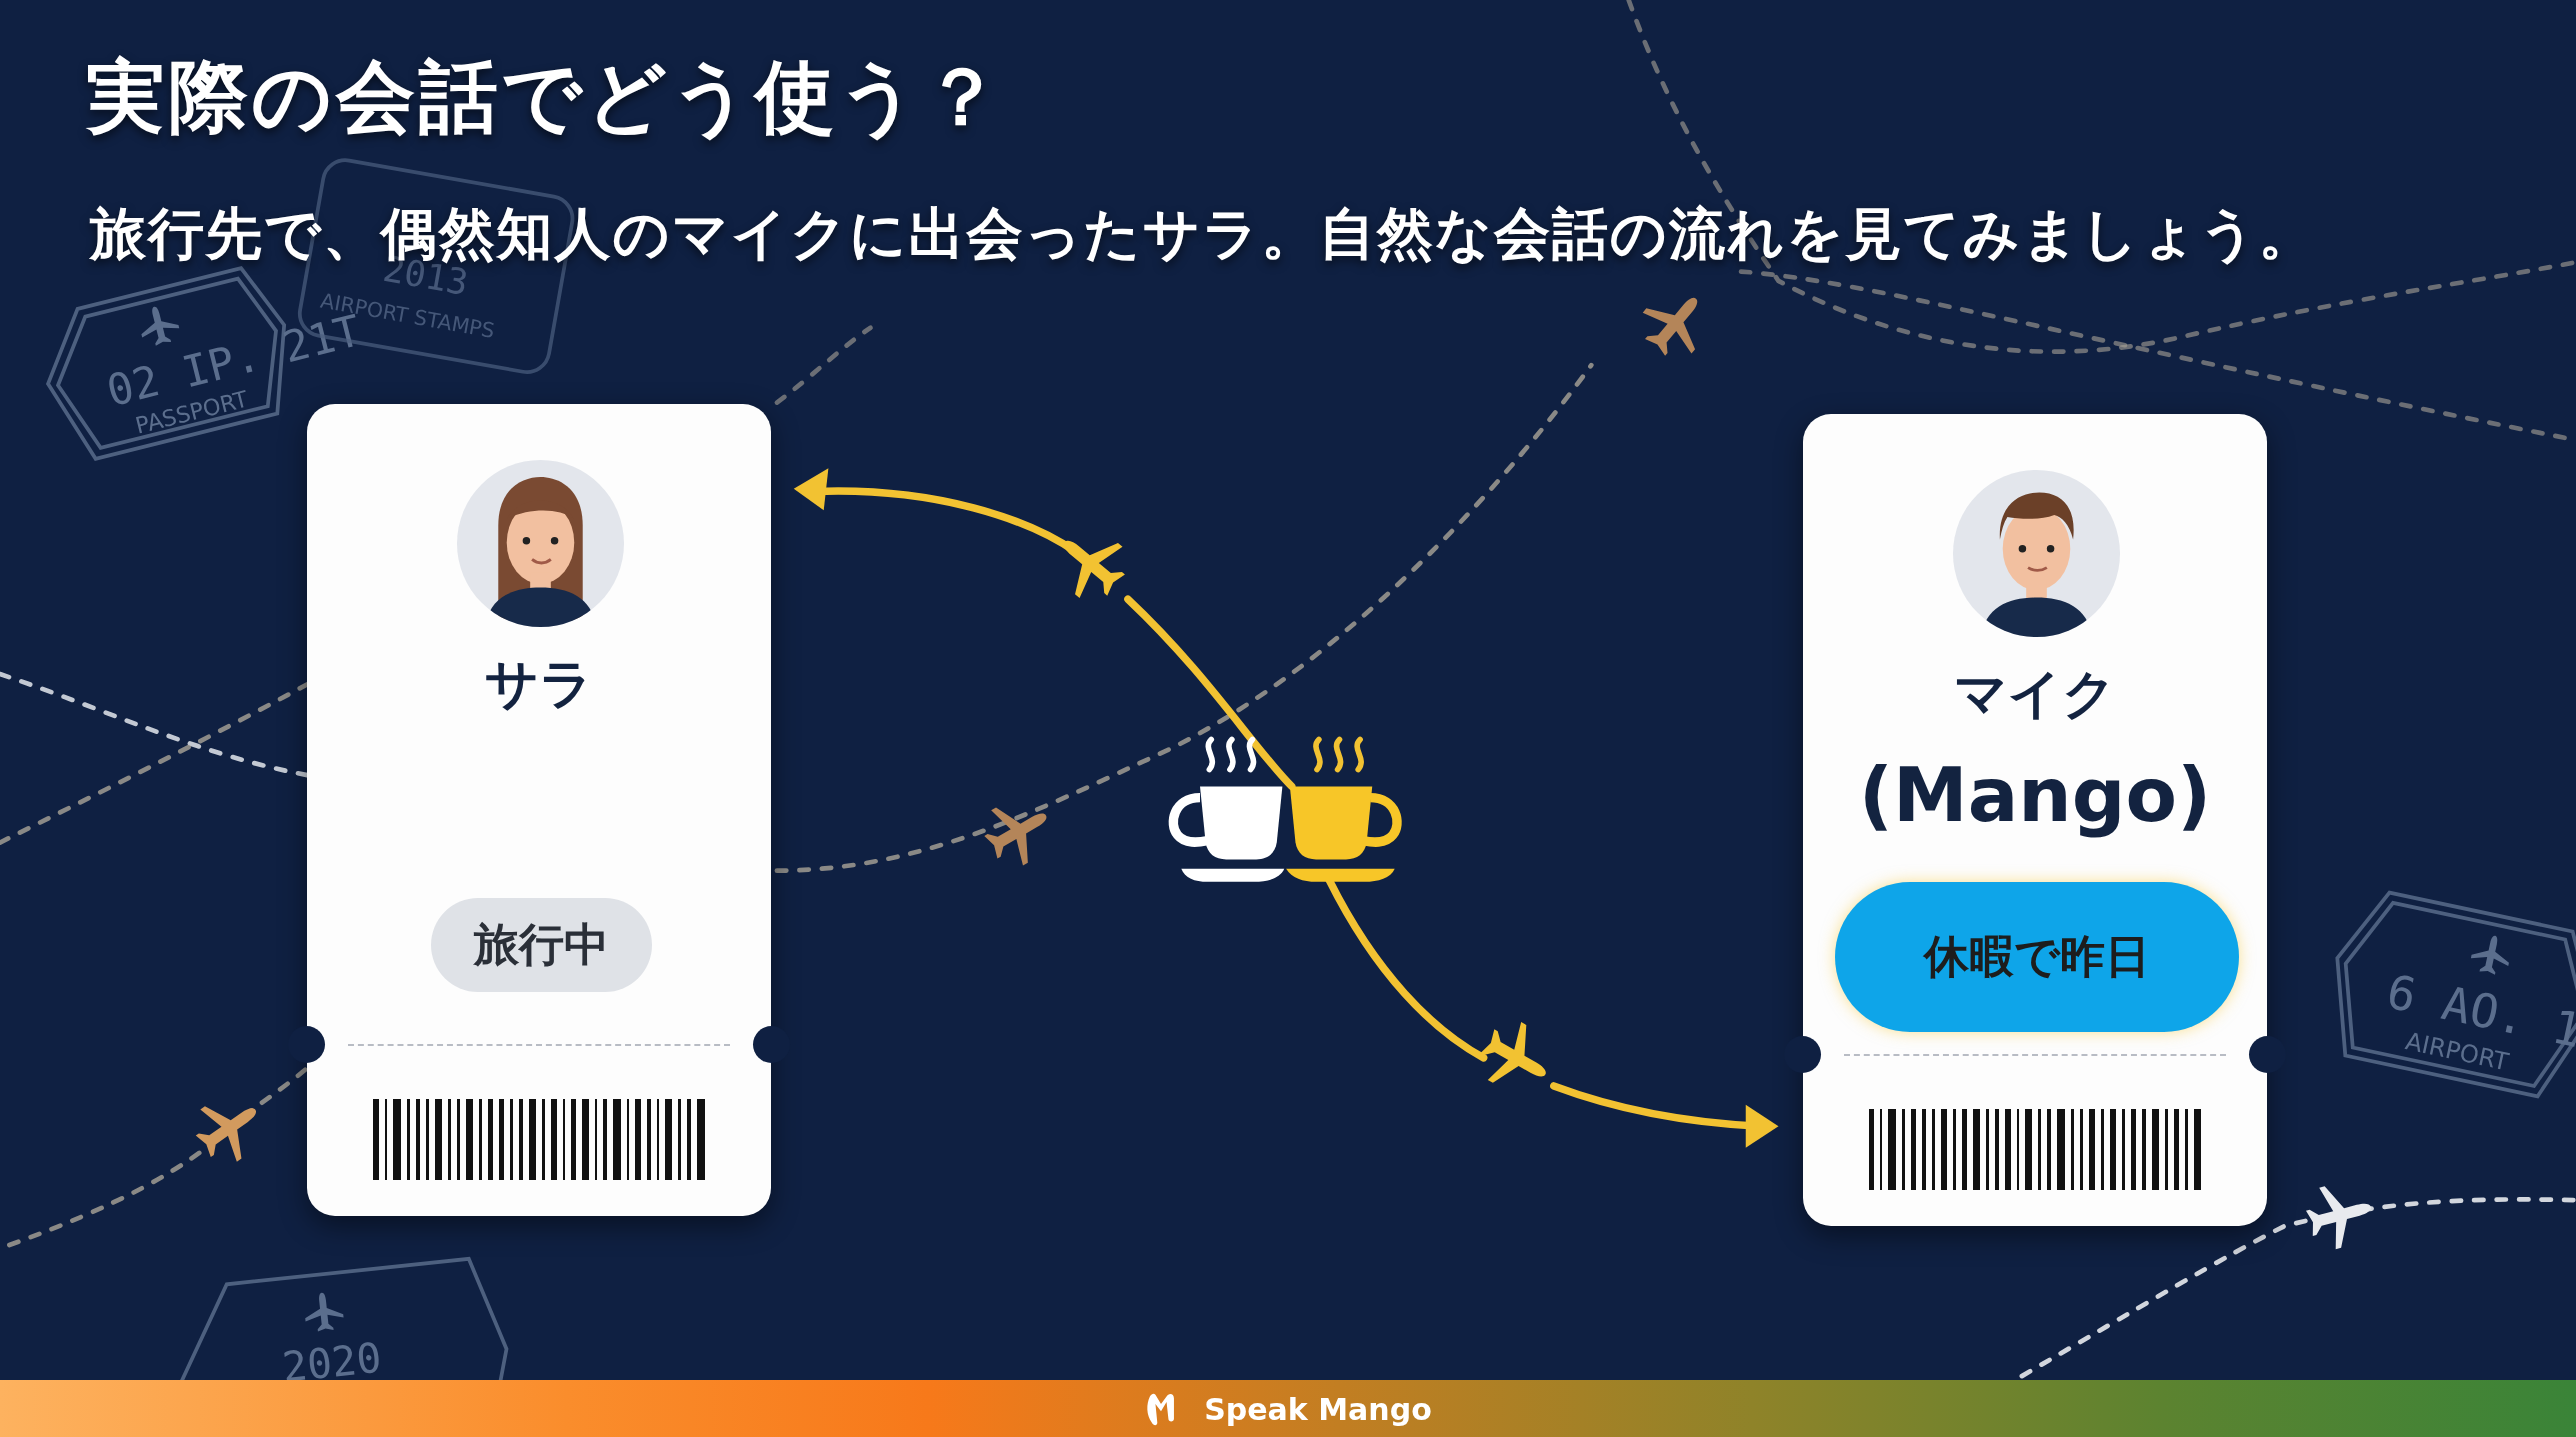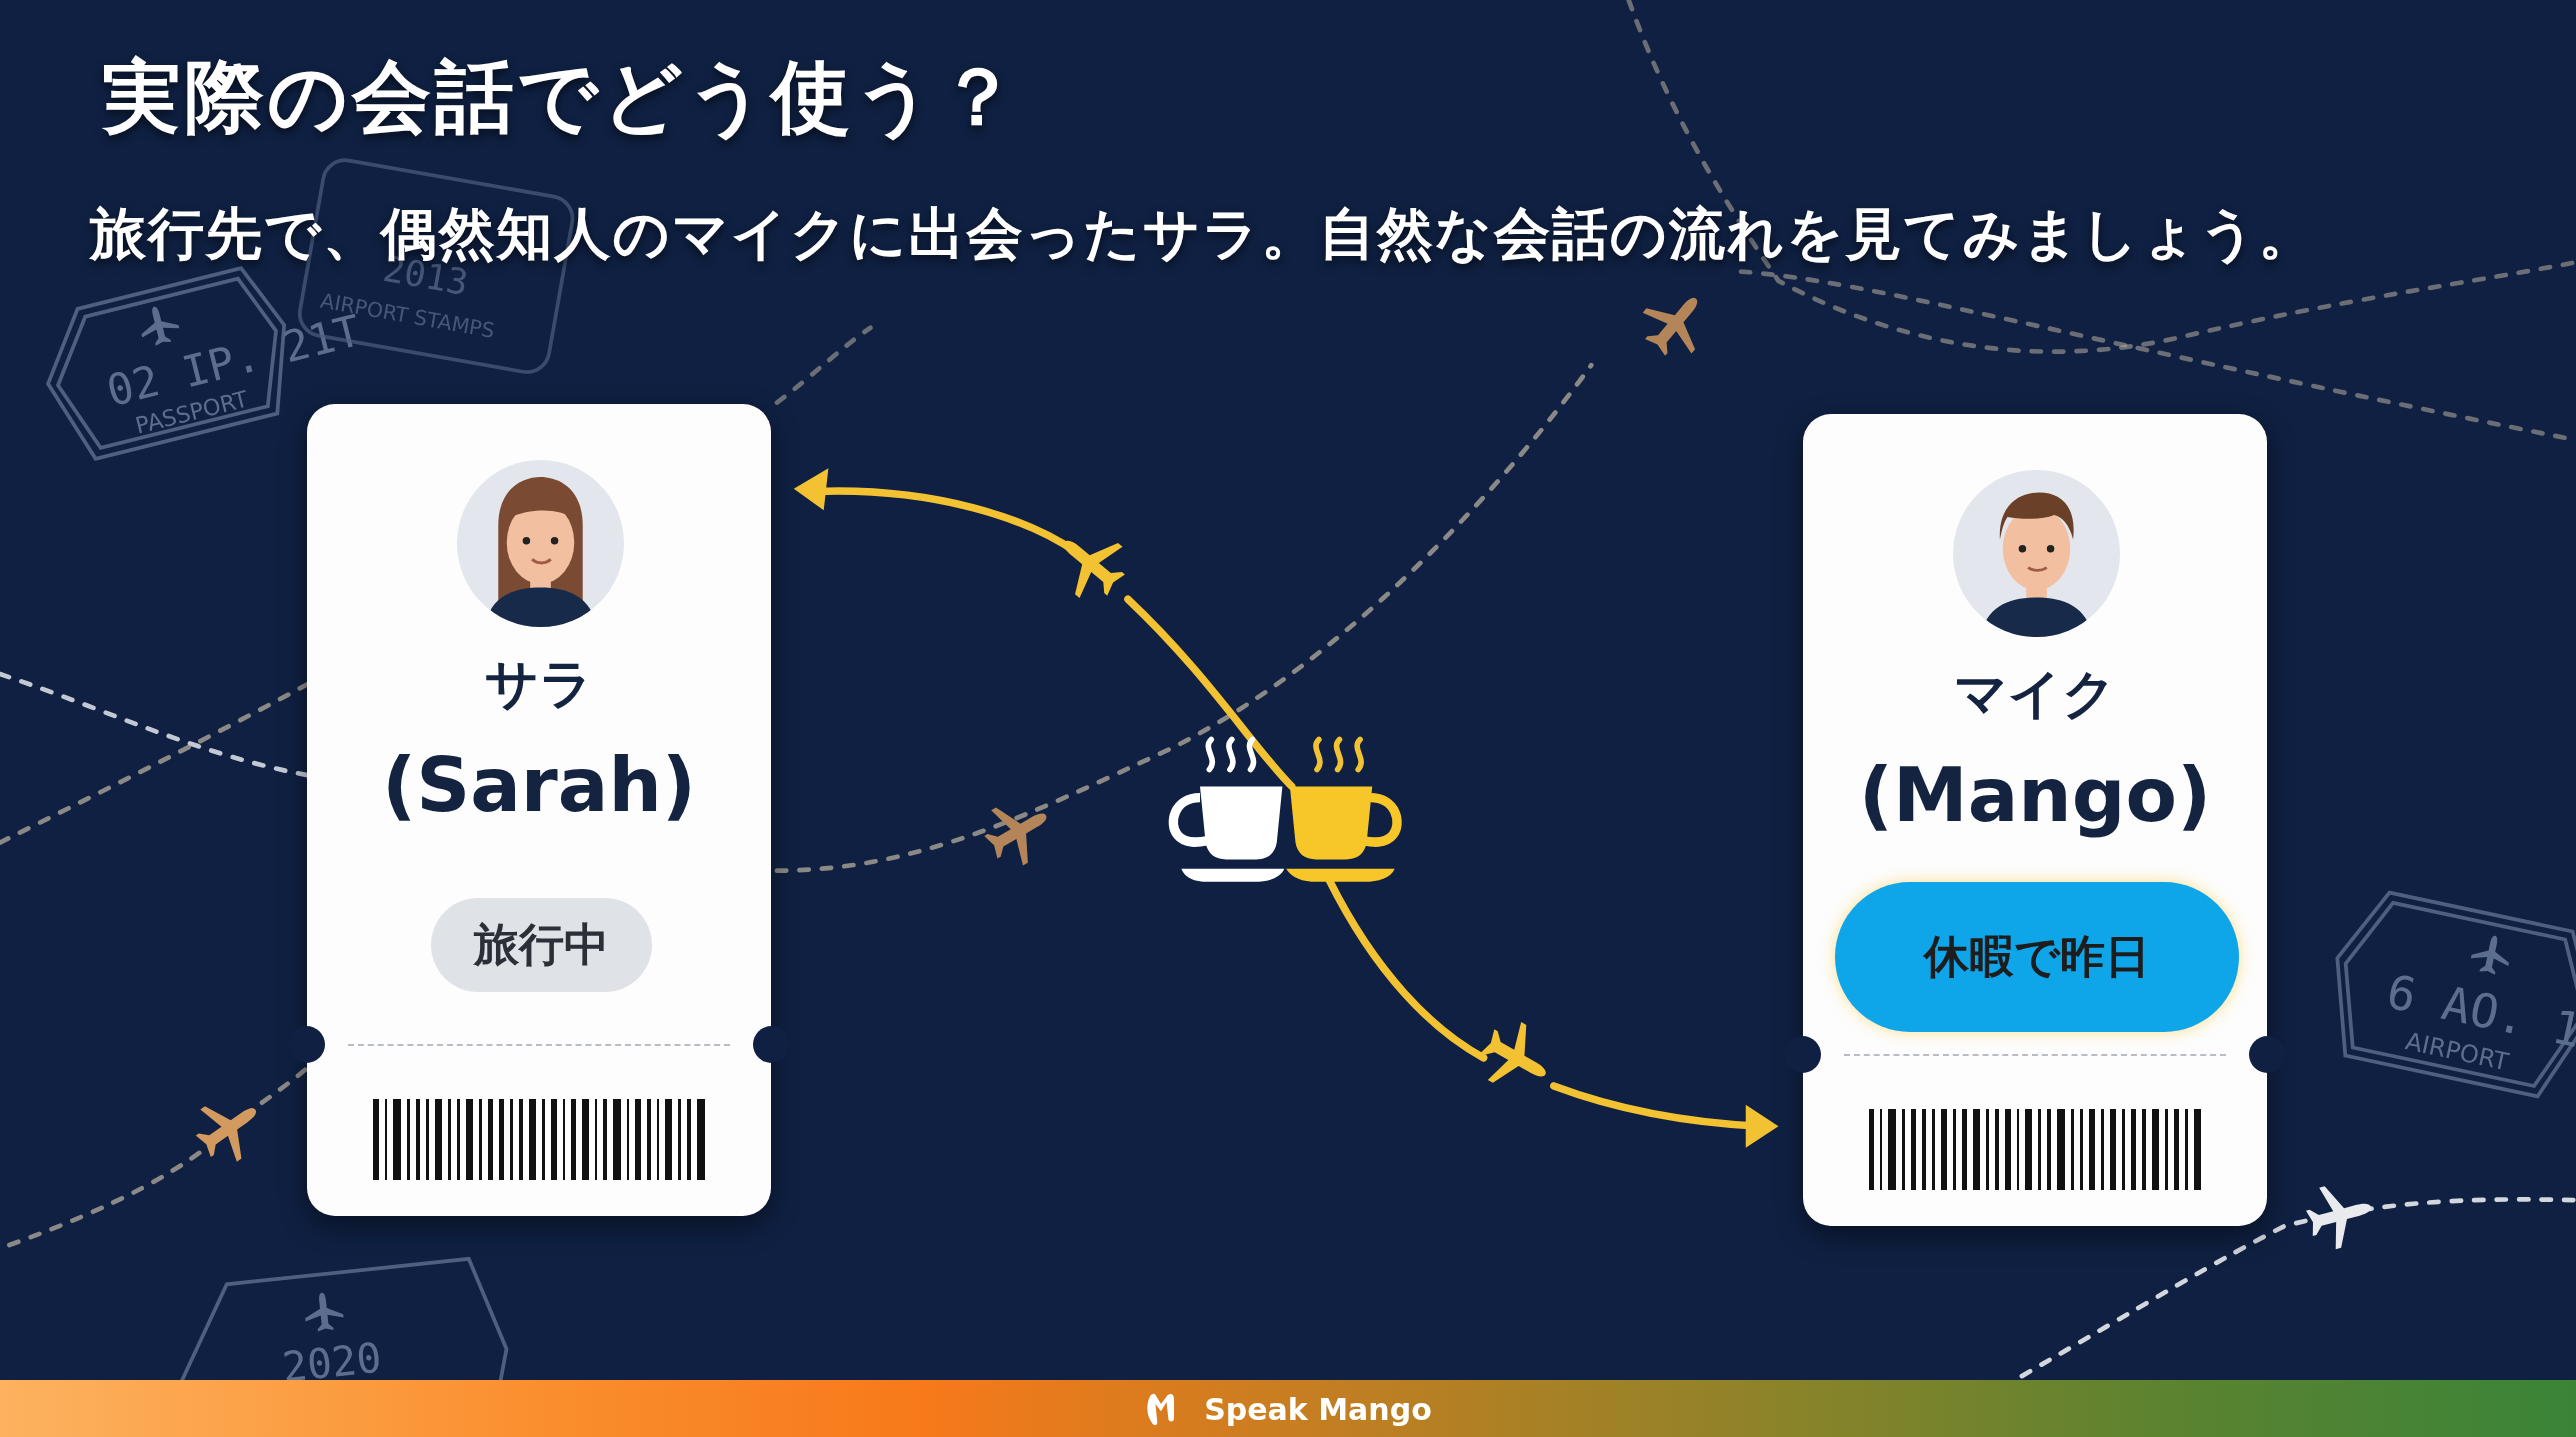--- a/index.html
+++ b/index.html
@@ -3,21 +3,21 @@
 <meta charset="utf-8">
 <style>
   html, body { margin:0; padding:0; }
   body {
     width:2576px; height:1438px; overflow:hidden; position:relative;
     background:#0f2042;
     font-family:"DejaVu Sans", "Liberation Sans", sans-serif;
   }
   .bg-svg { position:absolute; left:0; top:0; width:2576px; height:1438px; }
   .title {
-    position:absolute; left:102px; top:45px;
+    position:absolute; left:86px; top:45px;
     font-size:79px; font-weight:bold; color:#ffffff; letter-spacing:3.7px;
     text-shadow:0 3.7px 9.4px rgba(0,0,0,0.6);
     white-space:nowrap;
   }
   .subtitle {
     position:absolute; left:90px; top:197px;
     font-size:56px; font-weight:bold; color:#ffffff; letter-spacing:1.9px;
     text-shadow:0 3.7px 9.4px rgba(0,0,0,0.6);
     white-space:nowrap;
   }
@@ -166,21 +166,20 @@
       <ellipse cx="89" cy="88" rx="36" ry="44" fill="#f2c0a0"></ellipse>
       <path d="M54,62 C66,38 110,36 124,62 C110,52 80,50 54,62 Z" fill="#7a4a32"></path>
       <rect x="78" y="120" width="22" height="22" fill="#f2c0a0"></rect>
       <path d="M30,178 C34,146 60,136 89,136 C118,136 144,146 148,178 Z" fill="#172a4a"></path>
       <circle cx="74" cy="86" r="4" fill="#222"></circle>
       <circle cx="104" cy="86" r="4" fill="#222"></circle>
       <path d="M80,106 C86,111 94,111 100,106" fill="none" stroke="#a05a48" stroke-width="3"></path>
     </svg>
   </div>
   <div class="name-jp">サラ</div>
-  <div class="name-en">(Sarah)</div>
   <div class="badge-gray">旅行中</div>
   <div class="notch left"></div>
   <div class="notch right"></div>
   <div class="perf"></div>
   <div class="barcode">
     <span style="width:5.6px"></span>
       <span style="width:2.8px"></span>
       <span style="width:7.5px"></span>
       <span style="width:2.8px"></span>
       <span style="width:4.7px"></span>

